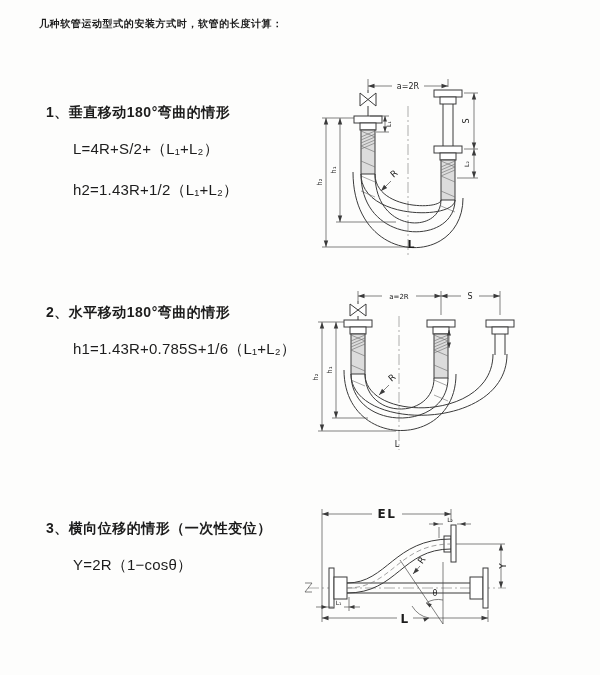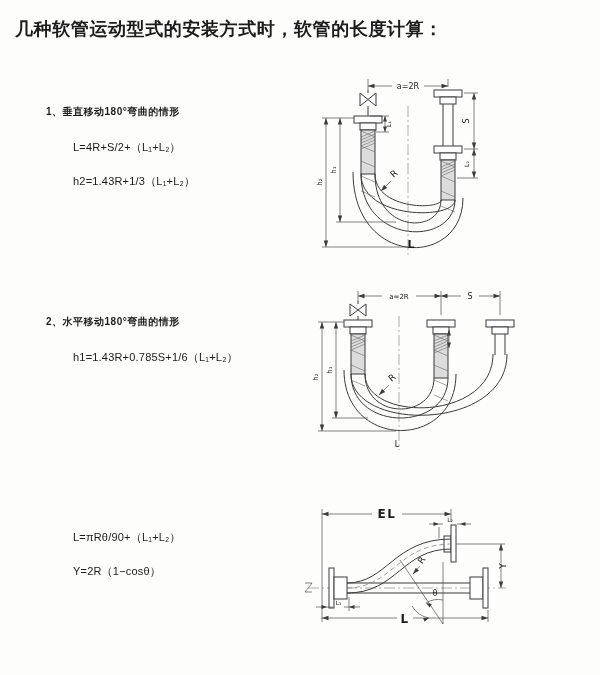--- a/index.html
+++ b/index.html
@@ -1,24 +1,24 @@
 <!DOCTYPE html>
 <html><head>
 <meta charset="utf-8">
 <style>
   html,body{margin:0;padding:0}
   body{
     width:600px;height:675px;background:#fdfdfc;position:relative;overflow:hidden;
     font-family:"Liberation Sans","DejaVu Sans",sans-serif;color:#1c1c1c;
   }
-  .title{position:absolute;top:17px;left:15px;font-size:18px;font-weight:700;letter-spacing:.6px}
+  .title{position:absolute;top:17px;left:39px;font-size:10px;font-weight:700;letter-spacing:.6px}
   .sec{position:absolute;left:46px}
-  #sec1{top:102px}#sec2{top:312px}#sec3{top:518px}
-  .sec .h{font-size:10px;font-weight:700;line-height:20px;margin:0 0 11px 0;letter-spacing:.5px}
-  .sec .f{font-size:11px;line-height:29px;margin:5px 0 0 27px;letter-spacing:.2px;font-weight:500}
+  #sec1{top:102px}#sec2{top:302px}#sec3{top:518px}
+  .sec .h{font-size:14px;font-weight:700;line-height:20px;margin:0 0 11px 0;letter-spacing:.5px}
+  .sec .f{font-size:15px;line-height:29px;margin:12px 0 0 27px;letter-spacing:.2px;font-weight:500}
   svg{position:absolute}
   #d1{left:310px;top:70px}
   #d2{left:308px;top:282px}
   #d3{left:302px;top:500px}
   .ln{fill:none;stroke:#3b3b3b;stroke-width:1}
   .dim{fill:none;stroke:#4a4a4a;stroke-width:.7}
   .cl{fill:none;stroke:#8a8a8a;stroke-width:.7;stroke-dasharray:11 3 2 3}
   .hd{fill:none;stroke:#7a7a7a;stroke-width:.7;stroke-dasharray:5 3}
   .hz{fill:none;stroke:#6c6c6c;stroke-width:.6}
   .fl{fill:#fff;stroke:#3b3b3b;stroke-width:1}
@@ -29,30 +29,30 @@
   .t11{font-size:11px;font-weight:600}.t12{font-size:12px;font-weight:600;letter-spacing:1.5px}
 </style>
 </head>
 <body>
 
 <div class="title">几种软管运动型式的安装方式时，软管的长度计算：</div>
 
 <section class="sec" id="sec1">
   <div class="h">1、垂直移动180°弯曲的情形</div>
   <div class="f">L=4R+S/2+（L₁+L₂）</div>
-  <div class="f">h2=1.43R+1/3（L₁+L₂）</div>
+  <div class="f">h2=1.43R+1/2（L₁+L₂）</div>
 </section>
 
 <section class="sec" id="sec2">
   <div class="h">2、水平移动180°弯曲的情形</div>
   <div class="f">h1=1.43R+0.785S+1/6（L₁+L₂）</div>
 </section>
 
 <section class="sec" id="sec3">
-  <div class="f">L=πRθ/90+（L₁+L₂）</div>
+  <div class="h">3、横向位移的情形（一次性变位）</div>
   <div class="f">Y=2R（1−cosθ）</div>
 </section>
 
 <svg id="d1" width="280" height="190" viewBox="0 0 280 190">
   <line class="cl" x1="98" y1="36" x2="98" y2="187"></line>
 
   <g>
     <path class="dim" d="M58 9 V20 M138 9 V17 M58 16 H82 M114 16 H138"></path>
     <path class="ah" d="M0 0 L6.5 -2.2 L6.5 2.2 Z" transform="translate(58,16)"></path>
     <path class="ah" d="M0 0 L6.5 -2.2 L6.5 2.2 Z" transform="translate(138,16) rotate(180)"></path>

